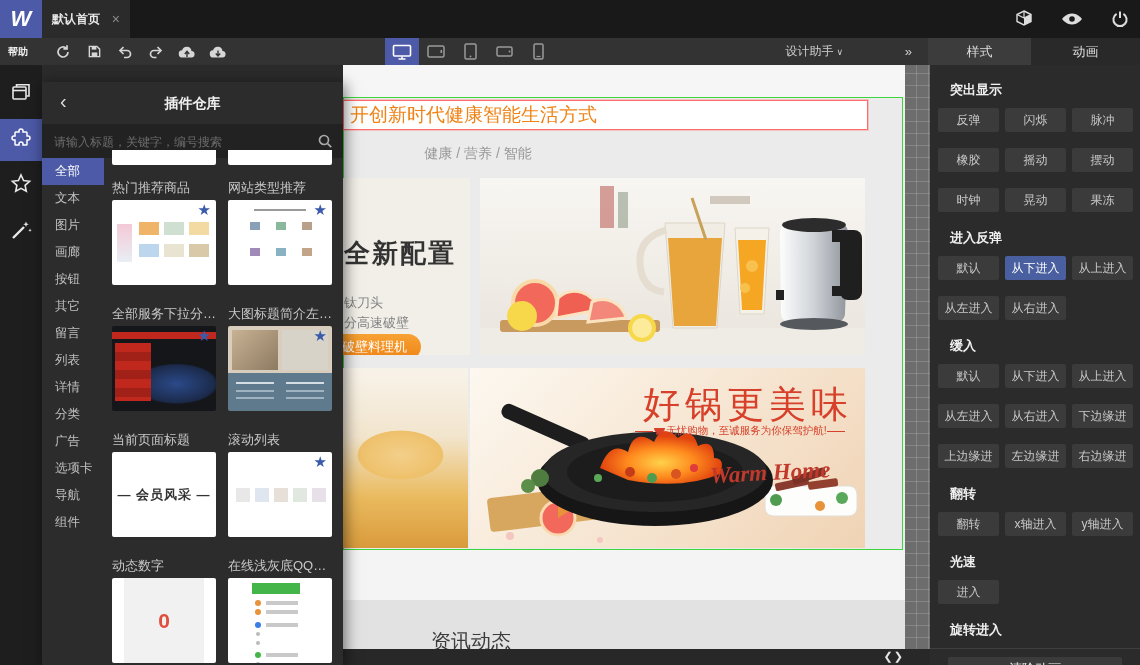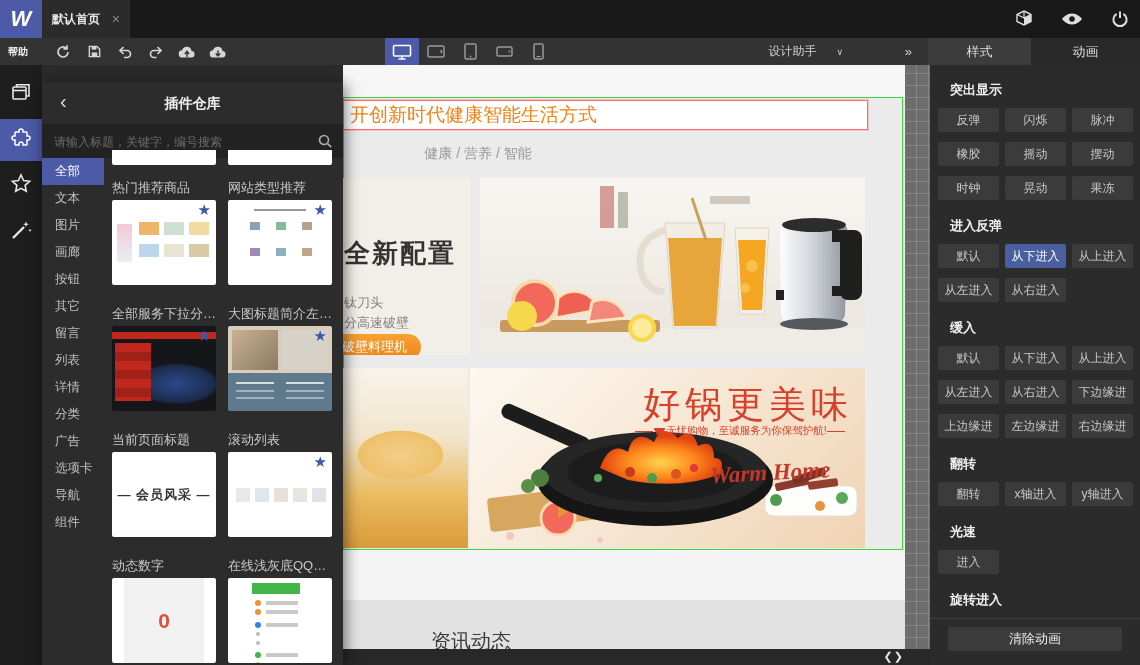--- a/index.html
+++ b/index.html
@@ -22,21 +22,21 @@
   
   #toolbar{position:absolute;left:0;top:38px;width:1140px;height:27px;background:#333;}
   #help{position:absolute;left:8px;top:0;height:27px;line-height:27px;color:#f0f0f0;
         font-size:10px;font-weight:bold;}
   #edit-icons{position:absolute;left:52px;top:0;height:27px;display:flex;align-items:center;gap:9px;}
   .tbi{width:22px;height:22px;display:flex;align-items:center;justify-content:center;}
   #device-group{position:absolute;left:385px;top:0;height:27px;display:flex;}
   .dev{width:34px;height:27px;display:flex;align-items:center;justify-content:center;}
   .dev.active{background:#4c5aa7;}
   #assistant{position:absolute;right:297px;top:0;height:27px;display:flex;align-items:center;
-        color:#cfcfcf;font-size:12px;gap:20px;}
+        color:#cfcfcf;font-size:12px;gap:3px;}
   #more-chev{position:absolute;right:228px;top:0;height:27px;line-height:27px;color:#cfcfcf;font-size:13px;}
   #style-tab{position:absolute;left:928px;top:38px;width:103px;height:28px;background:#3c3c3c;
         color:#ddd;font-size:13px;display:flex;align-items:center;justify-content:center;}
   #anim-tab{position:absolute;left:1031px;top:38px;width:109px;height:27px;background:#292929;
         color:#ddd;font-size:13px;display:flex;align-items:center;justify-content:center;}
 
   
   #rail{position:absolute;left:0;top:65px;width:42px;height:600px;background:#1e1e1e;}
   .rail-item{width:42px;height:42px;display:flex;align-items:center;justify-content:center;}
   .rail-item.active{background:#4c5aa7;}
@@ -143,21 +143,21 @@
   .th-qq::after{content:"";position:absolute;left:27px;top:22px;width:6px;height:6px;border-radius:50%;background:#e8923a;
         box-shadow:0 9px 0 #e8923a,0 22px 0 #3a7fe8,0 31px 0 -1px #bbb,0 40px 0 -1px #bbb,0 52px 0 #44b549,0 61px 0 -1px #bbb,0 70px 0 -1px #bbb;}
   .th-qq .qlines{position:absolute;left:38px;top:23px;width:32px;height:4px;background:#c9c9c9;
         box-shadow:0 9px 0 #c9c9c9,0 22px 0 #c9c9c9,0 52px 0 #c9c9c9;}
 
   
   #anim-panel{position:absolute;left:930px;top:65px;width:210px;height:600px;background:#2b2b2b;overflow:hidden;}
   .asec{margin-top:19px;}
   #anim-panel .asec:first-child{margin-top:18px;}
   .ahead{font-size:13px;font-weight:bold;color:#f0f0f0;padding-left:20px;height:14px;line-height:14px;margin-bottom:11px;}
-  .abtns{display:flex;flex-wrap:wrap;gap:10px 6px;padding-left:8px;width:200px;}
+  .abtns{display:flex;flex-wrap:wrap;gap:16px 6px;padding-left:8px;width:200px;}
   .abtn{width:61px;height:24px;line-height:24px;text-align:center;background:#3b3b3b;color:#c9c9c9;
         font-size:12px;border-radius:2px;}
   .abtn.active{background:#4a5f9f;color:#fff;}
   #adivider{border-top:1px solid #404040;margin-top:8px;}
   #clear-anim{width:174px;height:24px;line-height:24px;margin:8px auto 0;background:#3b3b3b;
         color:#ececec;font-size:13px;text-align:center;border-radius:2px;}
 </style>
 </head>
 <body>
 

